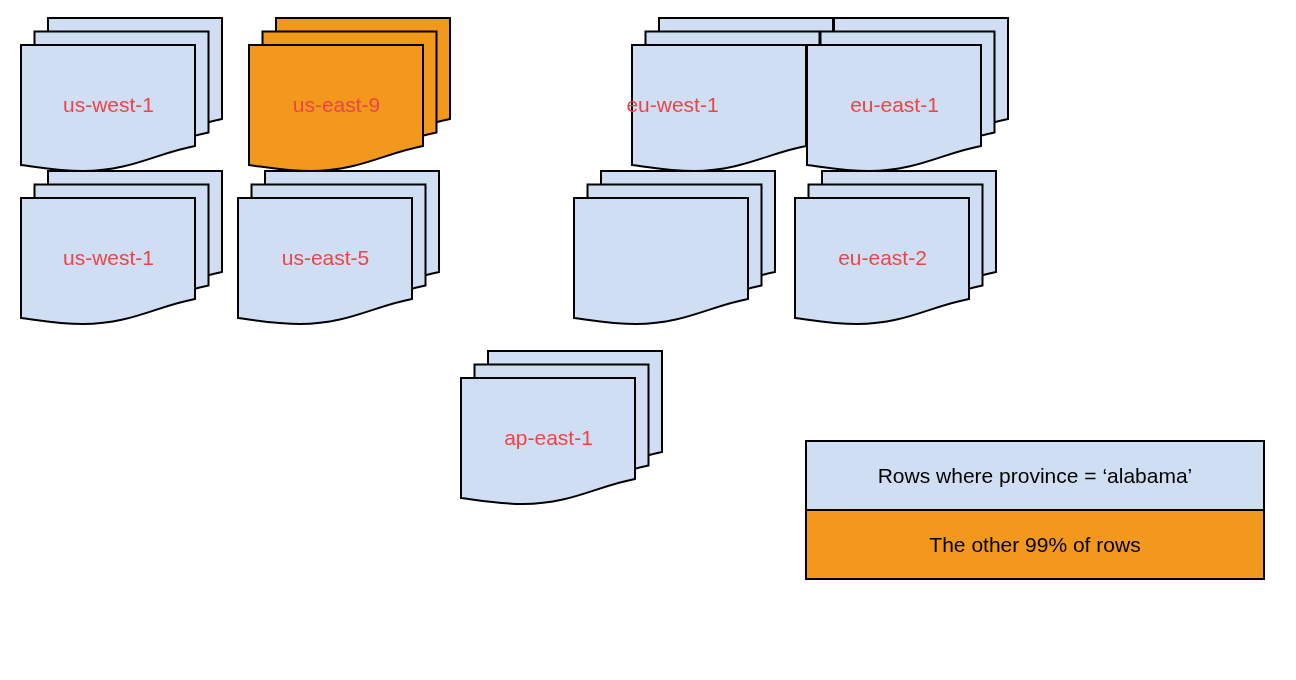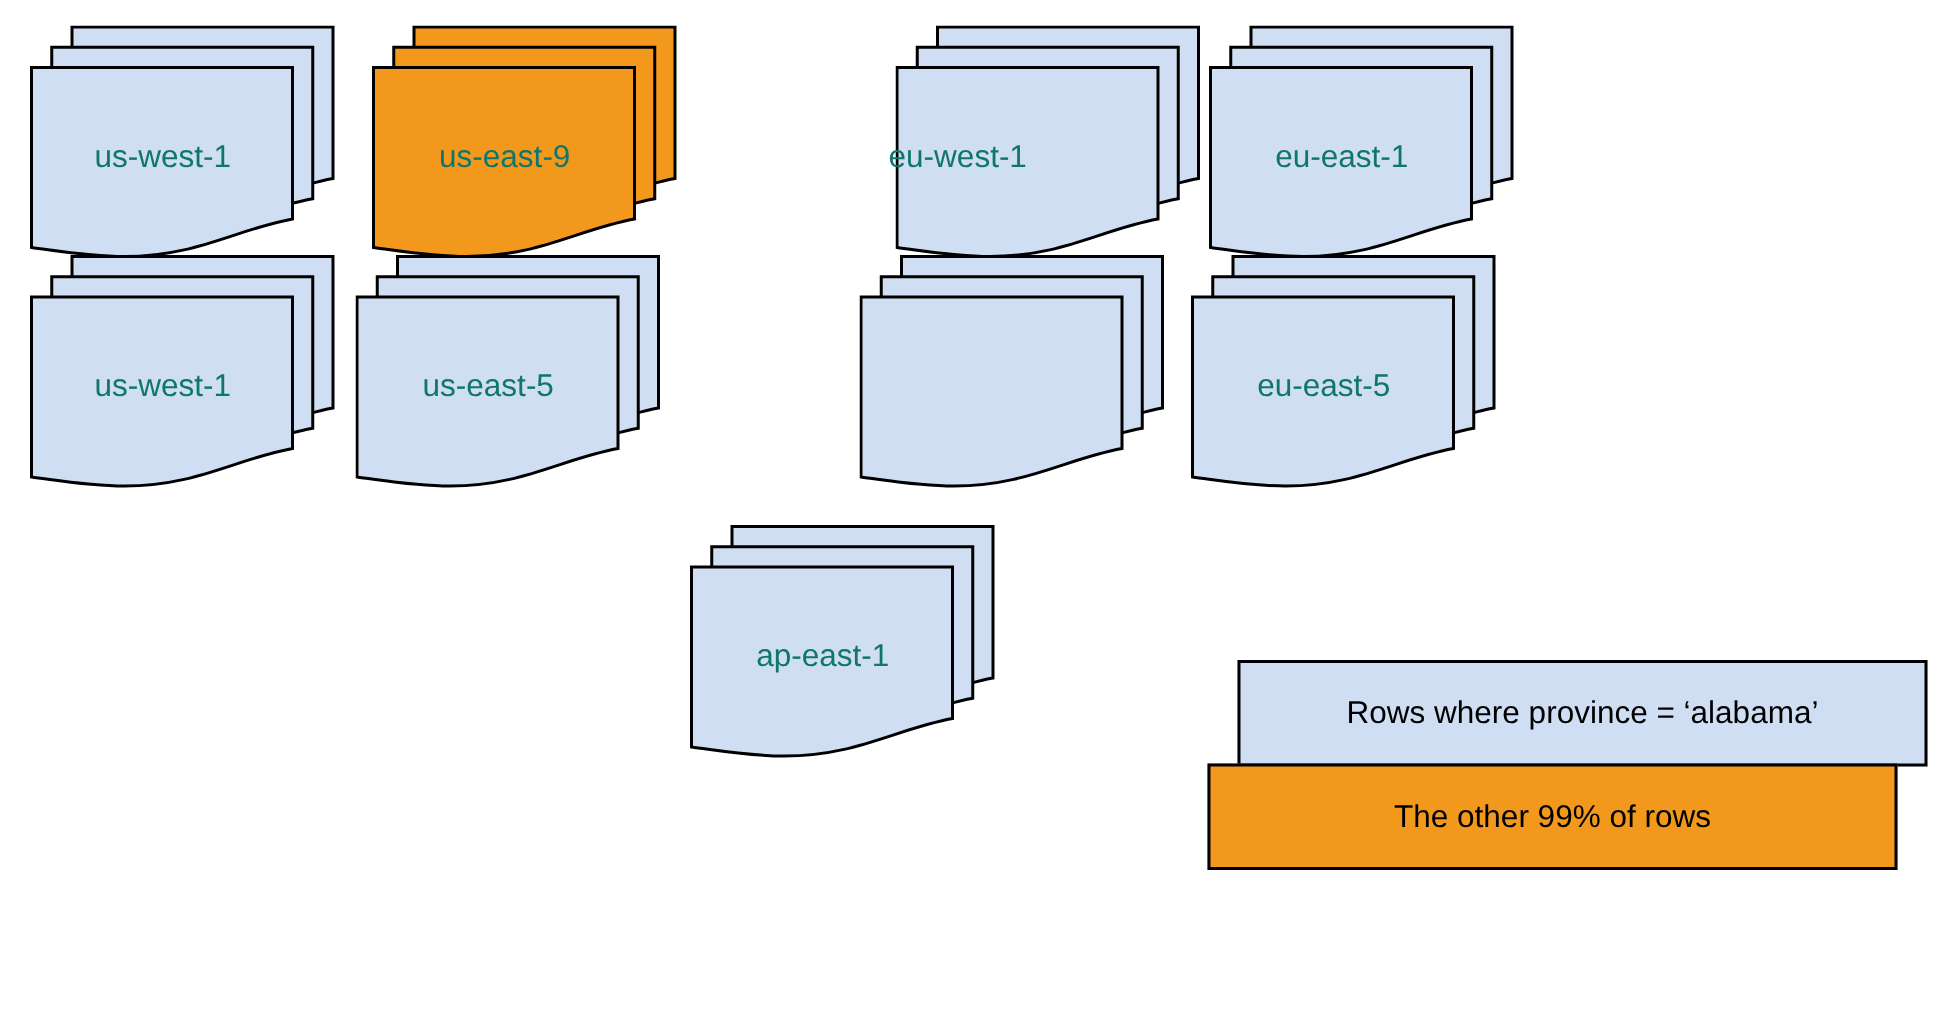--- a/index.html
+++ b/index.html
@@ -38,41 +38,41 @@
   .stack-label {
     position: absolute;
     left: 1px;
     top: 75px;
     width: 175px;
     height: 26px;
     display: flex;
     align-items: center;
     justify-content: center;
     font-size: 21px;
-    color: #0f766e;
+    color: #ef4444;
     white-space: nowrap;
     pointer-events: none;
   }
   .legend {
     position: absolute;
     left: 805px;
     top: 440px;
     width: 460px;
   }
   .legend-row {
     width: 460px;
     height: 71px;
     border: 2px solid var(--stroke, #000000);
     display: flex;
     align-items: center;
     justify-content: center;
     font-size: 21px;
     color: #000000;
   }
-  .legend-row.blue { background: var(--region-fill, #cfdef2); margin-left: 20px; }
+  .legend-row.blue { background: var(--region-fill, #cfdef2); }
   .legend-row.orange {
     background: var(--highlight-fill, #f2981d);
     margin-top: -2px;
   }
 </style>
 </head>
 <body>
 
 <div class="canvas">
 
@@ -97,21 +97,21 @@
     <svg width="204" height="156" viewBox="0 0 204 156">
       <g transform="translate(1,1)">
         <use href="#doc-shape" transform="translate(27,0)"></use>
         <use href="#doc-shape" transform="translate(13.5,13.5)"></use>
         <use href="#doc-shape" transform="translate(0,27)"></use>
       </g>
     </svg>
     <div class="stack-label">us-east-9</div>
   </div>
 
-  <div class="stack" style="left:550px; top:17px;padding-left:47px;">
+  <div class="stack" style="left:584px; top:17px;padding-left:47px;">
     <svg width="204" height="156" viewBox="0 0 204 156">
       <g transform="translate(1,1)">
         <use href="#doc-shape" transform="translate(27,0)"></use>
         <use href="#doc-shape" transform="translate(13.5,13.5)"></use>
         <use href="#doc-shape" transform="translate(0,27)"></use>
       </g>
     </svg>
     <div class="stack-label">eu-west-1</div>
   </div>
 
@@ -159,21 +159,21 @@
   </div>
 
   <div class="stack" style="left:794px; top:170px;">
     <svg width="204" height="156" viewBox="0 0 204 156">
       <g transform="translate(1,1)">
         <use href="#doc-shape" transform="translate(27,0)"></use>
         <use href="#doc-shape" transform="translate(13.5,13.5)"></use>
         <use href="#doc-shape" transform="translate(0,27)"></use>
       </g>
     </svg>
-    <div class="stack-label">eu-east-5</div>
+    <div class="stack-label">eu-east-2</div>
   </div>
 
   <div class="stack" style="left:414px; top:350px;margin-left:46px;">
     <svg width="204" height="156" viewBox="0 0 204 156">
       <g transform="translate(1,1)">
         <use href="#doc-shape" transform="translate(27,0)"></use>
         <use href="#doc-shape" transform="translate(13.5,13.5)"></use>
         <use href="#doc-shape" transform="translate(0,27)"></use>
       </g>
     </svg>

